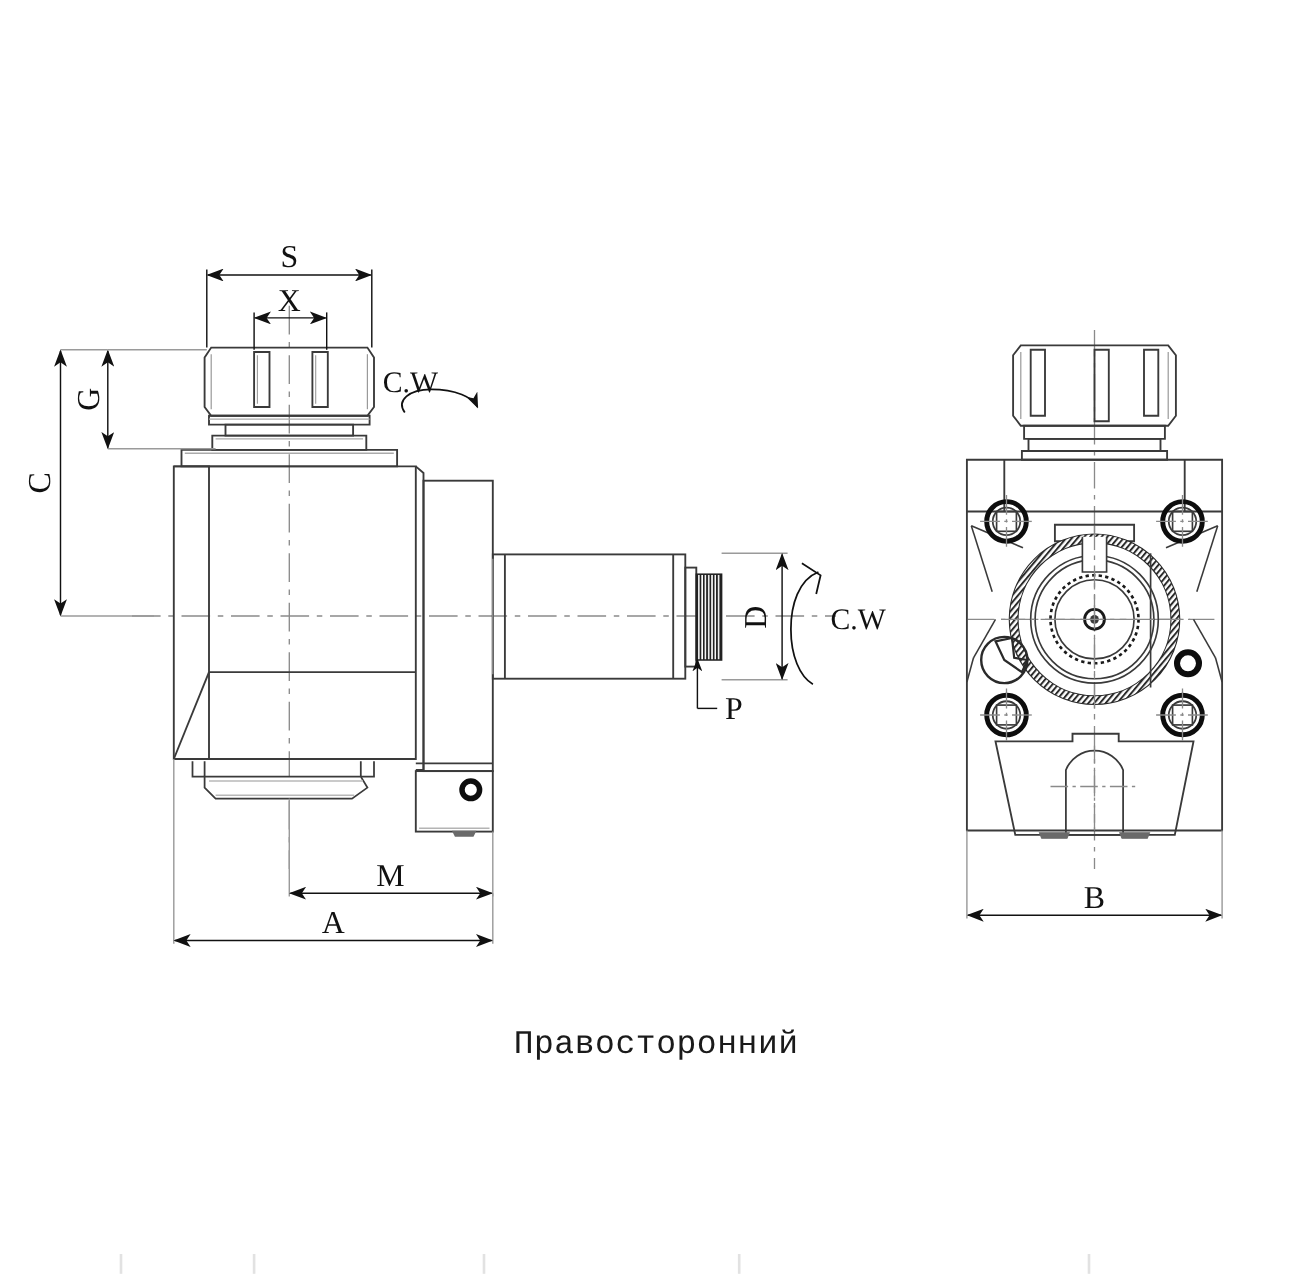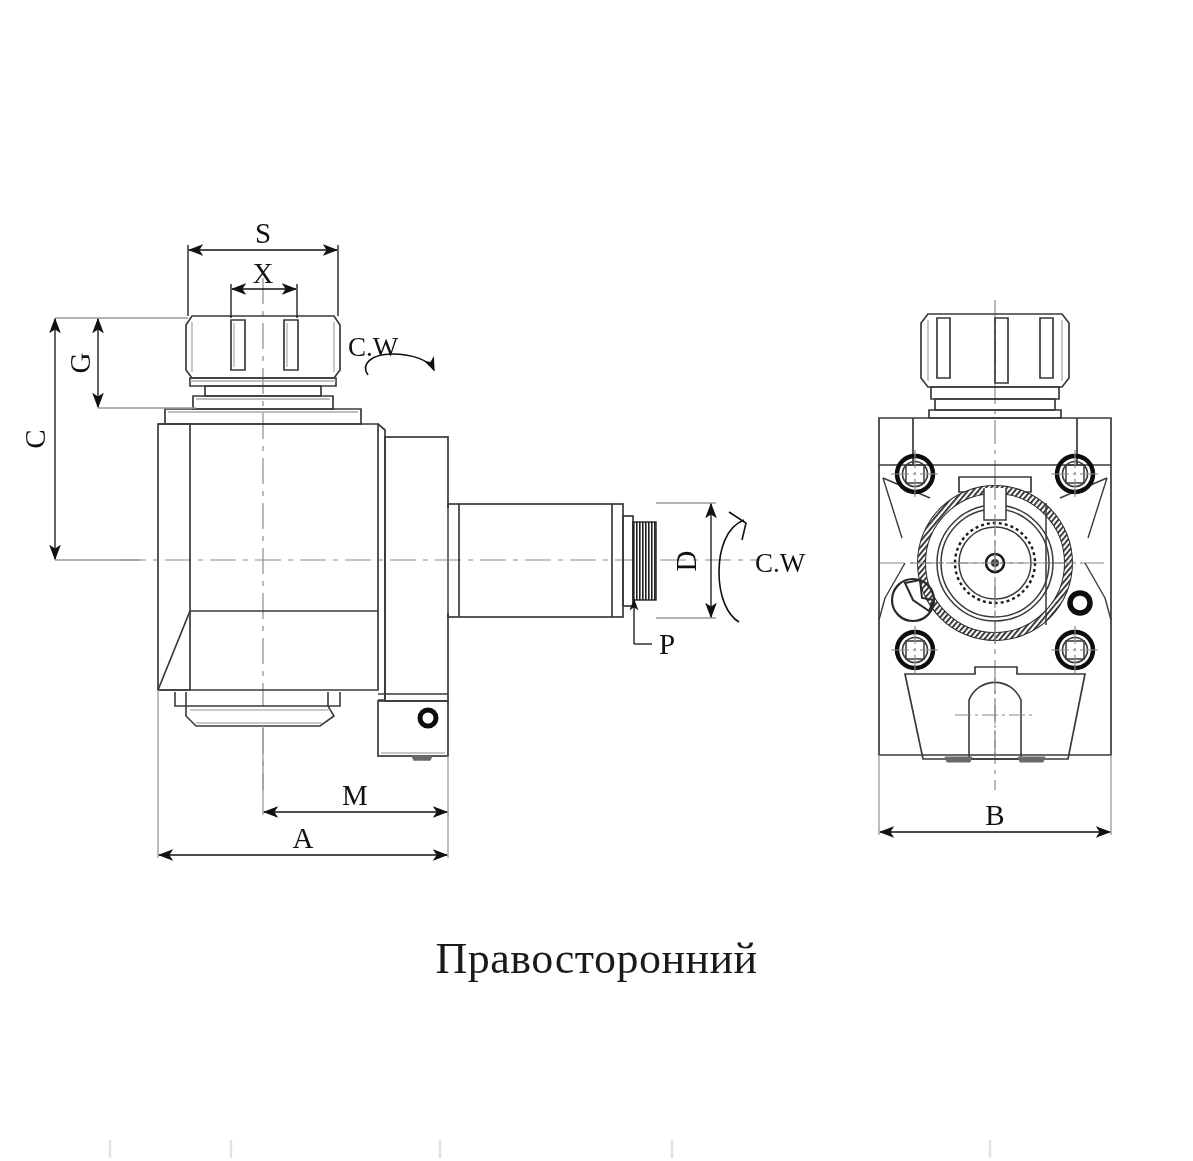--- a/index.html
+++ b/index.html
@@ -23,22 +23,22 @@
     top: 0;
     width: 1193px;
     height: 1161px;
   }
   .caption {
     position: absolute;
     left: 0;
     top: 933px;
     width: 1193px;
     text-align: center;
-    font-family: Liberation Serif, serif;
-    font-size: 44px;
+    font-family: Liberation Mono, monospace;
+    font-size: 30px;
     color: #1a1a1a;
     letter-spacing: 0.5px;
   }
   text.dimlabel {
     font-family: "Liberation Serif", serif;
     font-size: 29px;
     fill: #111111;
   }
   text.cw {
     font-family: "Liberation Serif", serif;

